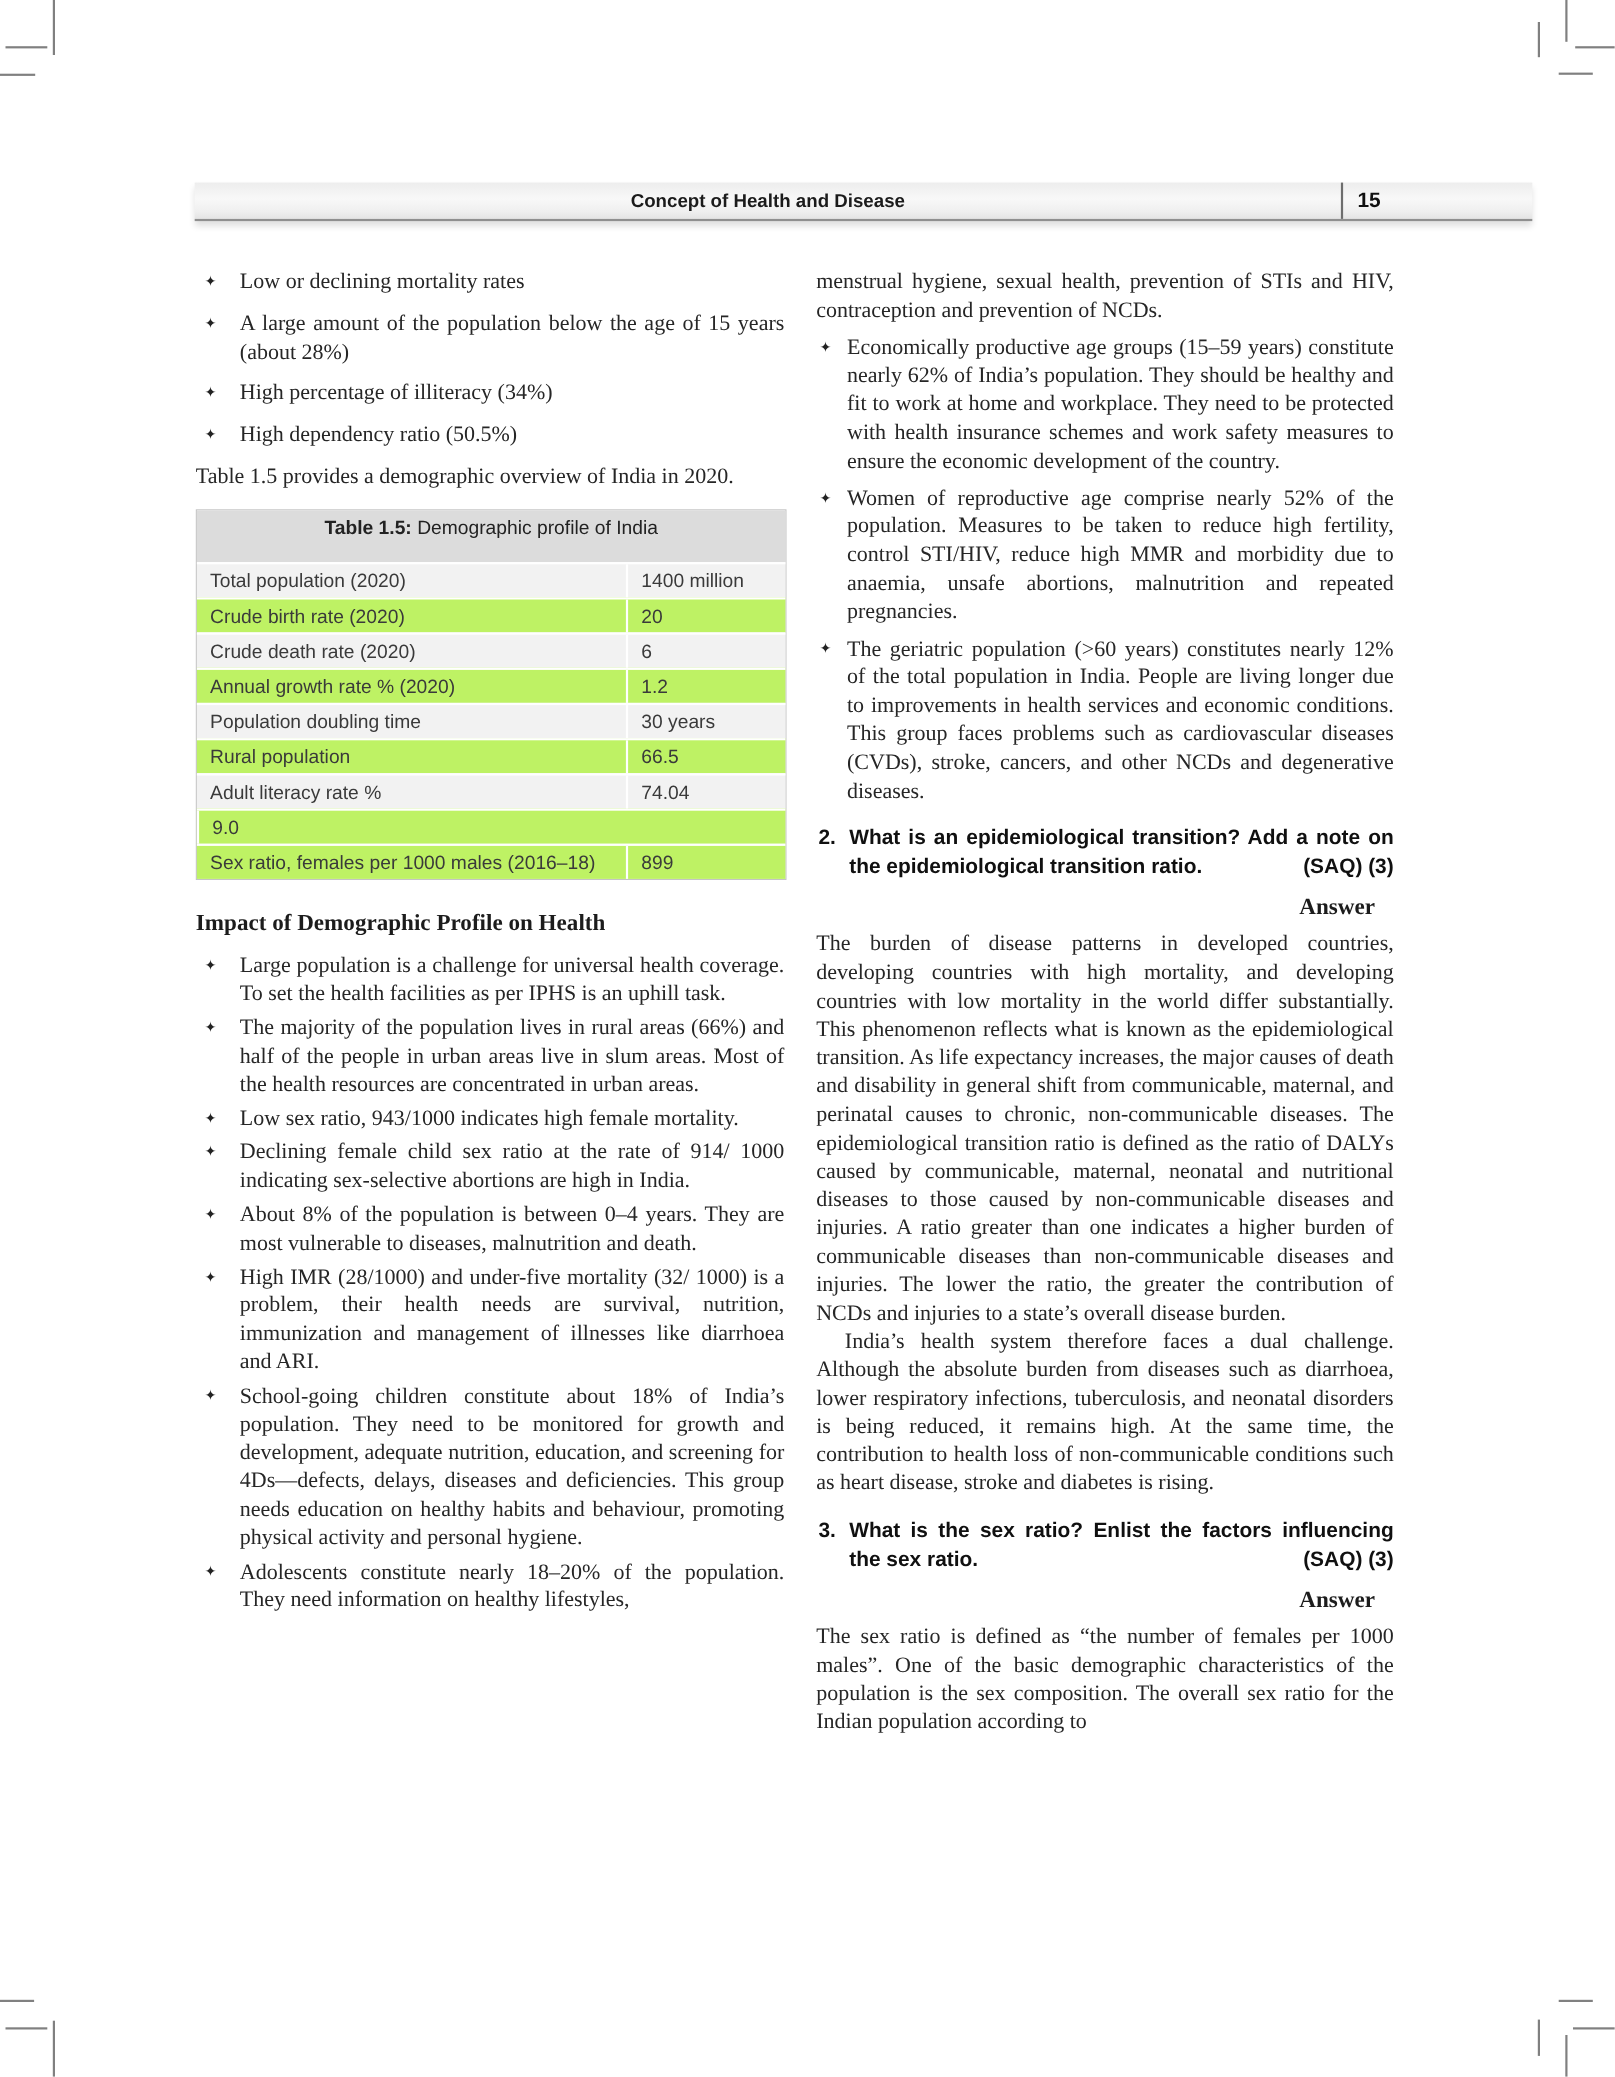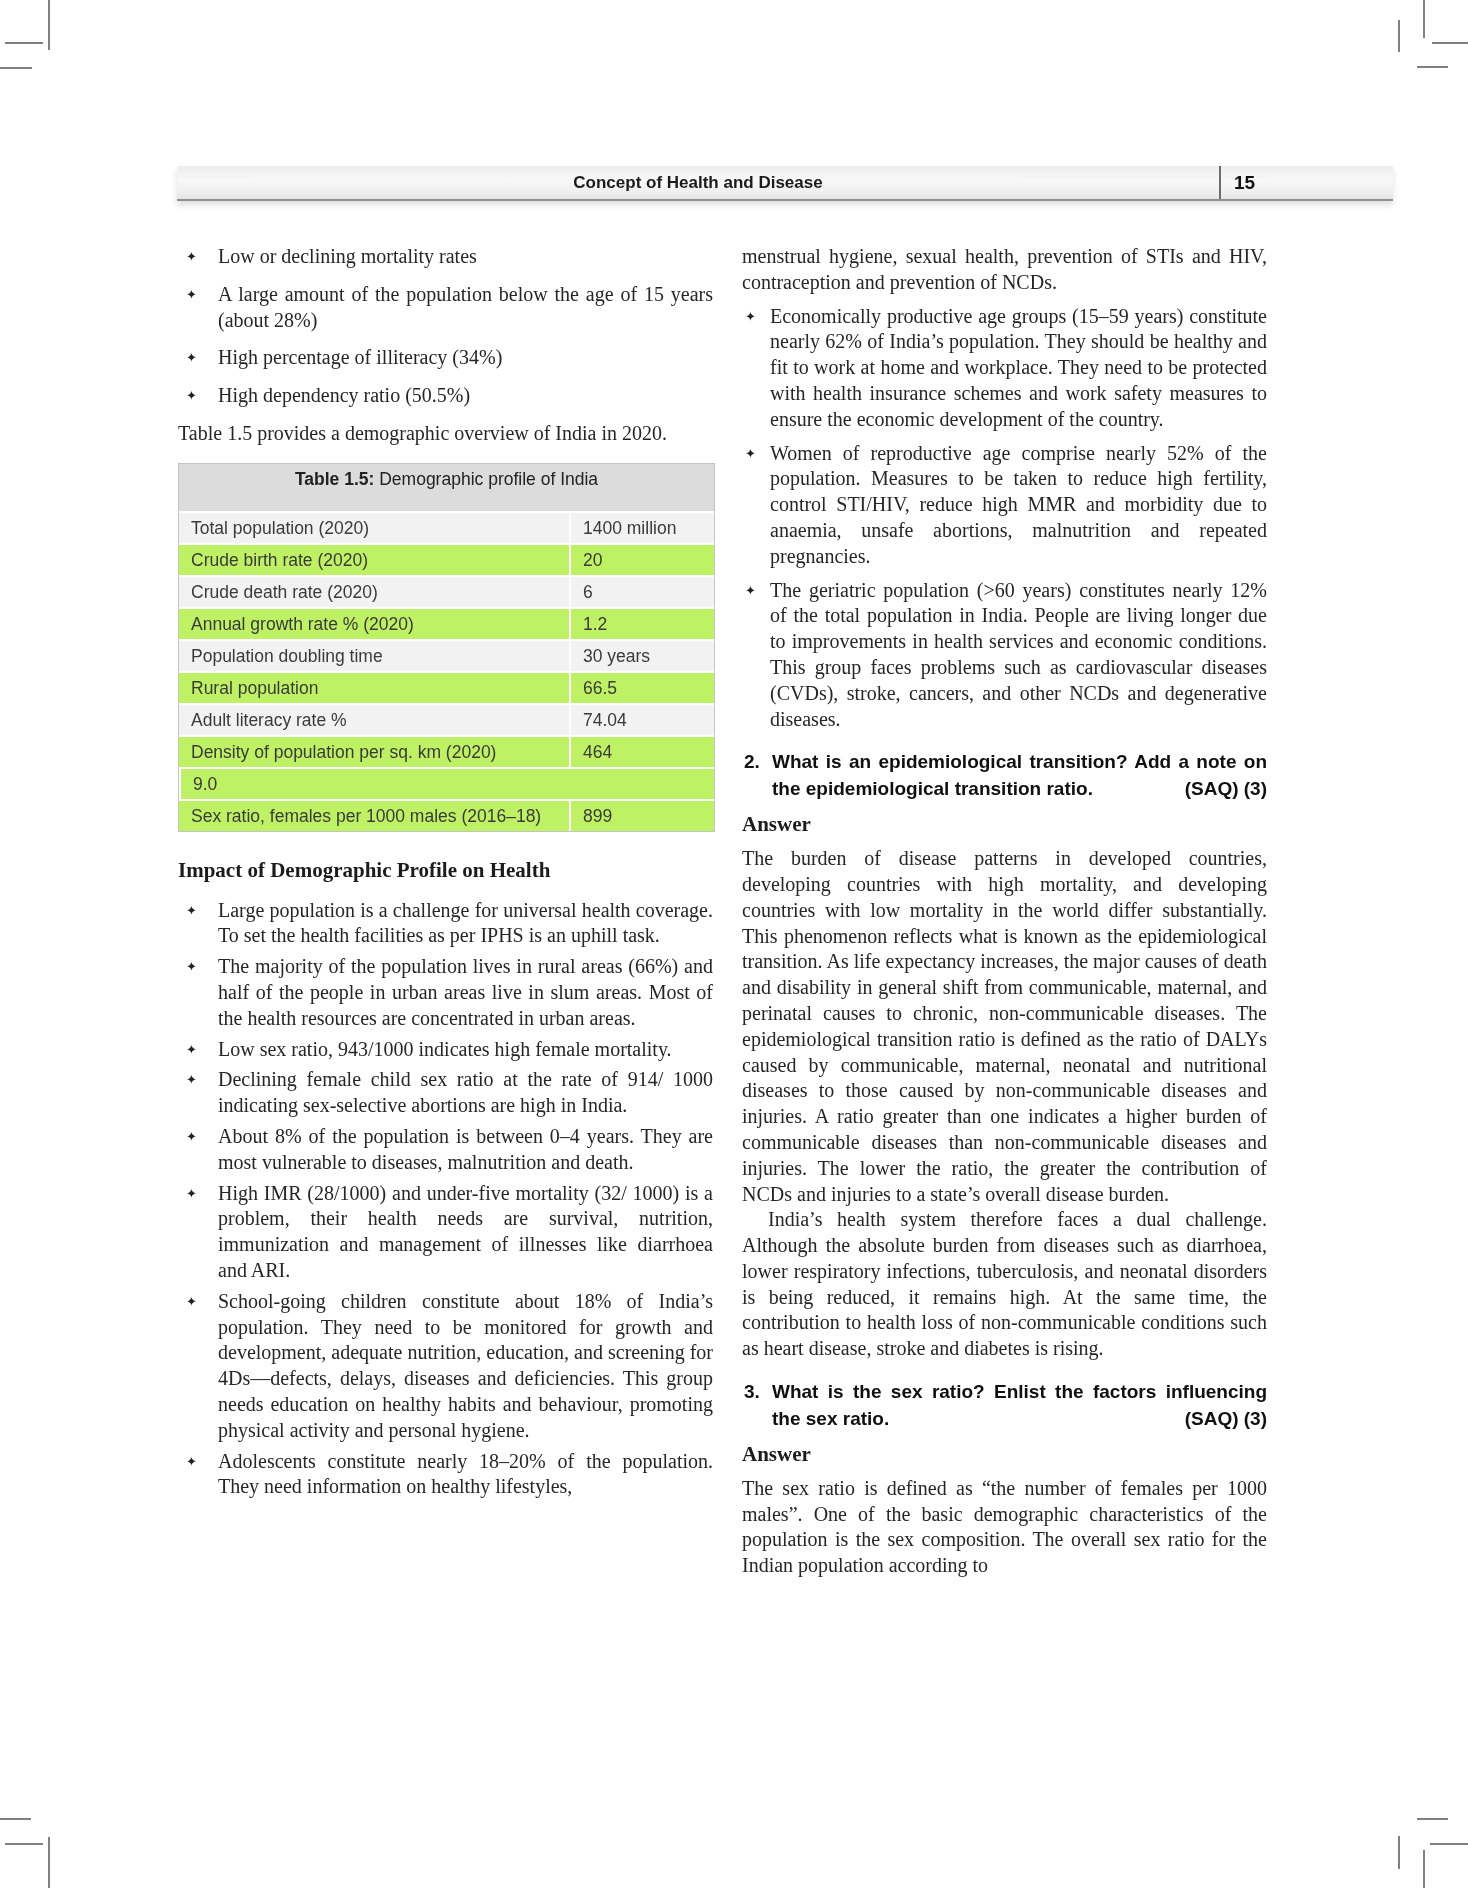--- a/index.html
+++ b/index.html
@@ -60,21 +60,21 @@
   .tcell-value{padding:5px 8px 5px 12px;border-left:2px solid #ffffff;}
   
   .section-heading{font-weight:bold;font-size:21px;margin:26px 0 14px;color:#1c1c1c;}
   .question{
     font-family:"Liberation Sans",sans-serif;font-weight:bold;font-size:19px;
     line-height:27px;display:flex;margin:16px 0 6px;color:#101010;
   }
   .q-num{flex:0 0 30px;padding-left:2px;box-sizing:border-box;}
   .q-body{flex:1;position:relative;text-align:justify;}
   .q-tag{position:absolute;right:0;bottom:0;}
-  .answer-label{font-weight:bold;font-size:21px;margin:10px 0 8px;color:#1c1c1c;}
+  .answer-label{font-weight:bold;font-size:21px;margin:10px 17px 8px;color:#1c1c1c;text-align:right;}
   .indent-first{text-indent:26px;}
   .continuation{margin-bottom:8px;}
 </style>
 </head>
 <body>
 
 <div class="crop" style="left:48px;top:0;width:2px;height:50px;"></div>
 <div class="crop" style="left:5px;top:42px;width:38px;height:2px;"></div>
 <div class="crop" style="left:0;top:67px;width:32px;height:2px;"></div>
 <div class="crop" style="left:1423px;top:0;width:2px;height:38px;"></div>
@@ -144,24 +144,20 @@
       </div>
       <div class="trow even">
         <div class="tcell-label">Rural population</div>
         <div class="tcell-value">66.5</div>
       </div>
       <div class="trow odd">
         <div class="tcell-label">Adult literacy rate %</div>
         <div class="tcell-value">74.04</div>
       </div>
       <div class="trow even">
-        <div class="tcell-label">Density of population per sq. km (2020)</div>
-        <div class="tcell-value">464</div>
-      </div>
-      <div class="trow even">
         <div class="tcell-value">9.0</div>
       </div>
       <div class="trow even">
         <div class="tcell-label">Sex ratio, females per 1000 males (2016–18)</div>
         <div class="tcell-value">899</div>
       </div>
     </div>
 
     <div class="section-heading">Impact of Demographic Profile on Health</div>
 

